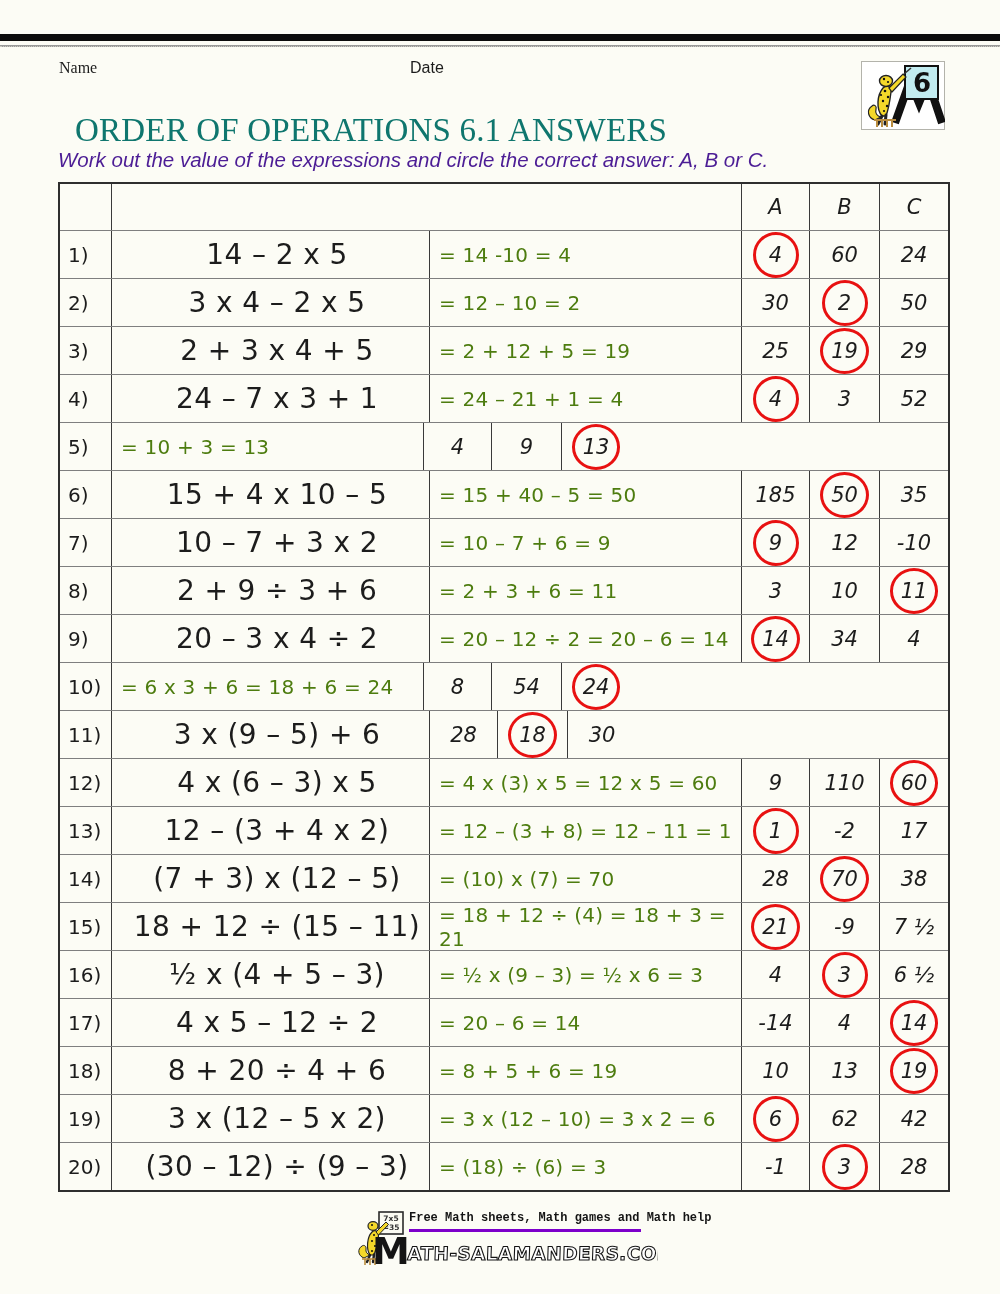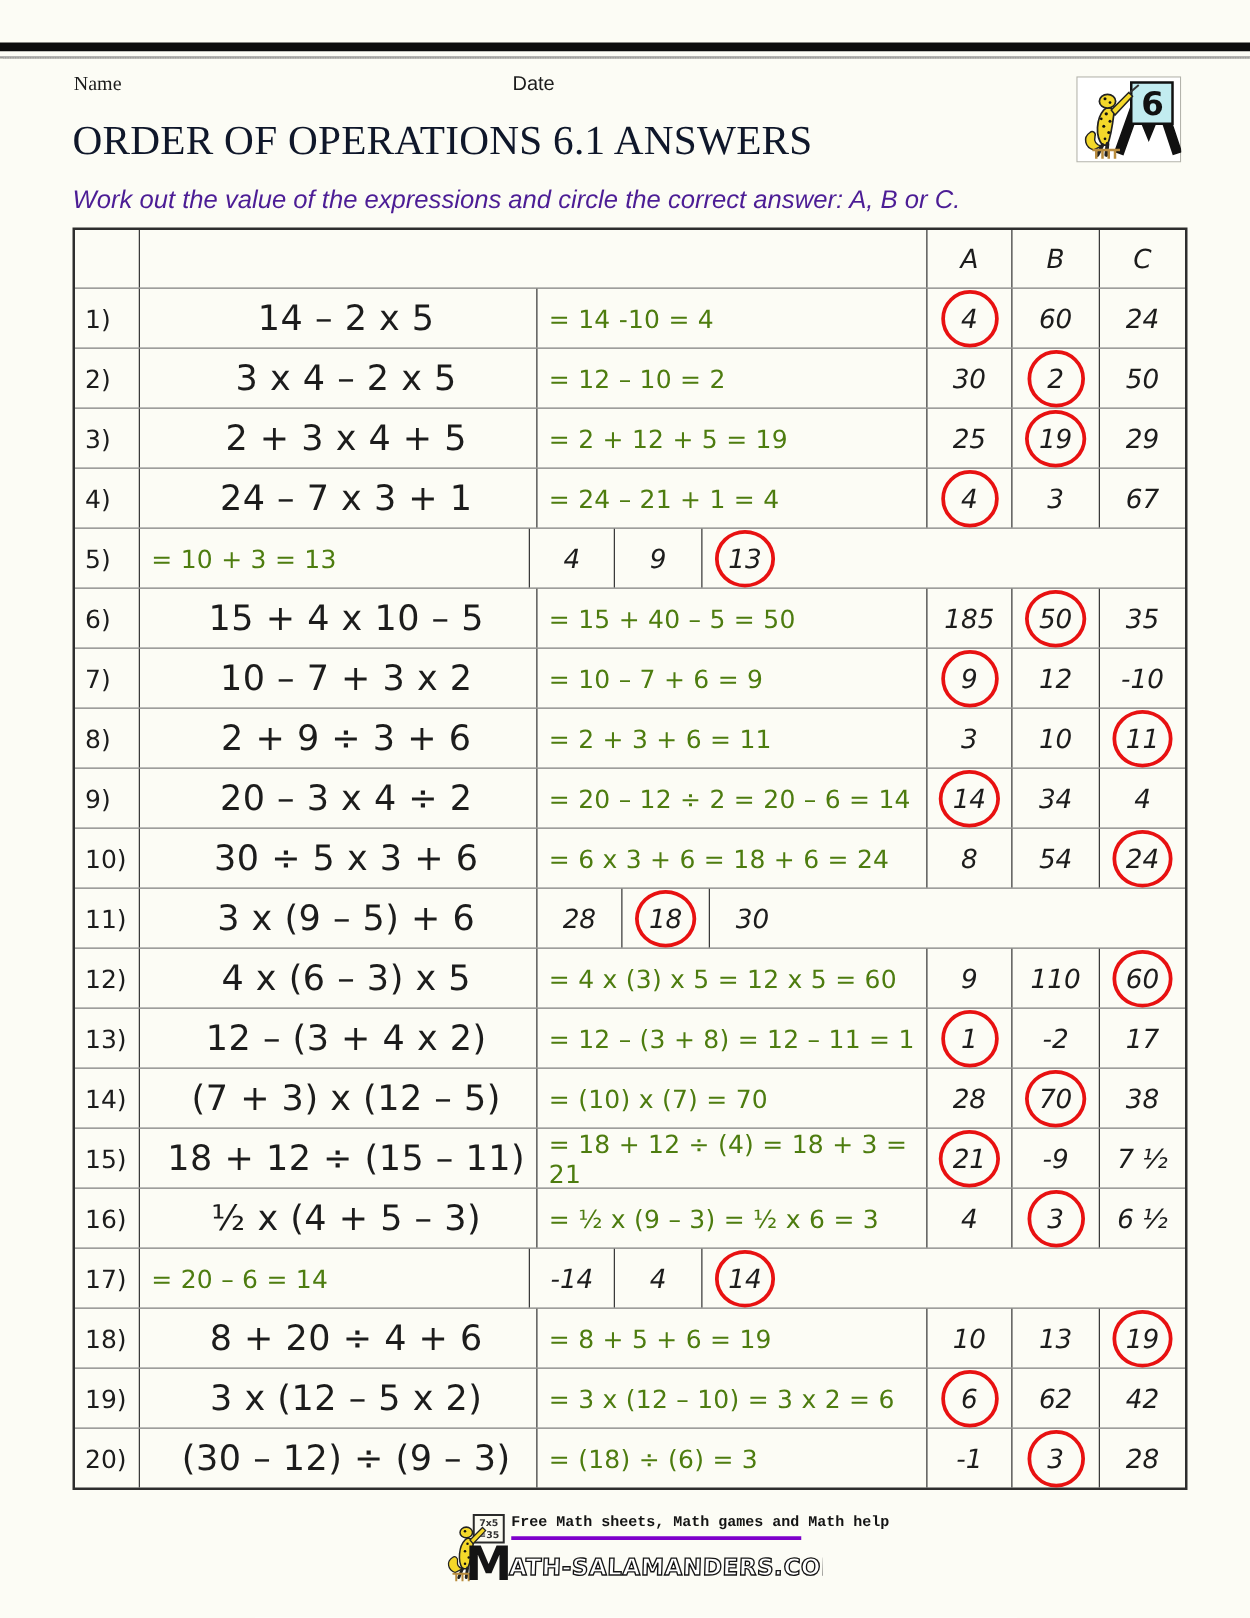--- a/index.html
+++ b/index.html
@@ -10,23 +10,23 @@
   }
   .rule-thick { position:absolute; left:0; top:34px; width:1000px; height:7px; background:#0c0c0c; }
   .rule-thin  { position:absolute; left:0; top:45px; width:1000px; height:1px; background:#9a9a9a; border-bottom:1px dotted #c9c9c0; }
 
   .name-label { position:absolute; left:59px;  top:59px; font-size:16px; font-family:Liberation Serif, serif; }
   .date-label { position:absolute; left:410px; top:59px; font-size:16px; font-family:"Liberation Sans", sans-serif; }
 
   .logo-box { position:absolute; left:861px; top:61px; width:84px; height:69px; }
 
   .title {
-    position:absolute; left:58px; top:95px; margin:0;
+    position:absolute; left:58px; top:95px; margin:17px;
     font-family:"Liberation Serif", serif; font-weight:normal;
-    font-size:33px; color:#0f172a; letter-spacing:0.2px; white-space:nowrap;
+    font-size:33px; color:#0f766e; letter-spacing:0.2px; white-space:nowrap;
   }
   .instruction {
     position:absolute; left:58px; top:148px;
     font-family:"Liberation Sans", sans-serif; font-style:italic;
     font-size:20.5px; color:#4c1d95; white-space:nowrap;
   }
 
   .table {
     position:absolute; left:58px; top:182px; width:888px;
     border:2px solid #2e2e2e; background:transparent;
@@ -193,21 +193,21 @@
     <div class="cell c-work">
       <span>= 24 – 21 + 1 = 4</span>
     </div>
     <div class="cell c-ans c-ansA">
       <span class="ans circled">4</span>
     </div>
     <div class="cell c-ans c-ansB">
       <span class="ans">3</span>
     </div>
     <div class="cell c-ans c-ansC c-last">
-      <span class="ans">67</span>
+      <span class="ans">52</span>
     </div>
   </div>
 
   <div class="trow">
     <div class="cell c-num">
       <span>5)</span>
     </div>
     <div class="cell c-work">
       <span>= 10 + 3 = 13</span>
     </div>
@@ -303,23 +303,20 @@
     </div>
     <div class="cell c-ans c-ansC c-last">
       <span class="ans">4</span>
     </div>
   </div>
 
   <div class="trow">
     <div class="cell c-num">
       <span>10)</span>
     </div>
-    <div class="cell c-expr">
-      <span>30 ÷ 5 x 3 + 6</span>
-    </div>
     <div class="cell c-work">
       <span>= 6 x 3 + 6 = 18 + 6 = 24</span>
     </div>
     <div class="cell c-ans c-ansA">
       <span class="ans">8</span>
     </div>
     <div class="cell c-ans c-ansB">
       <span class="ans">54</span>
     </div>
     <div class="cell c-ans c-ansC c-last">
@@ -446,20 +443,23 @@
       <span class="ans circled">3</span>
     </div>
     <div class="cell c-ans c-ansC c-last">
       <span class="ans">6 ½</span>
     </div>
   </div>
 
   <div class="trow">
     <div class="cell c-num">
       <span>17)</span>
+    </div>
+    <div class="cell c-expr">
+      <span>4 x 5 – 12 ÷ 2</span>
     </div>
     <div class="cell c-work">
       <span>= 20 – 6 = 14</span>
     </div>
     <div class="cell c-ans c-ansA">
       <span class="ans">-14</span>
     </div>
     <div class="cell c-ans c-ansB">
       <span class="ans">4</span>
     </div>

